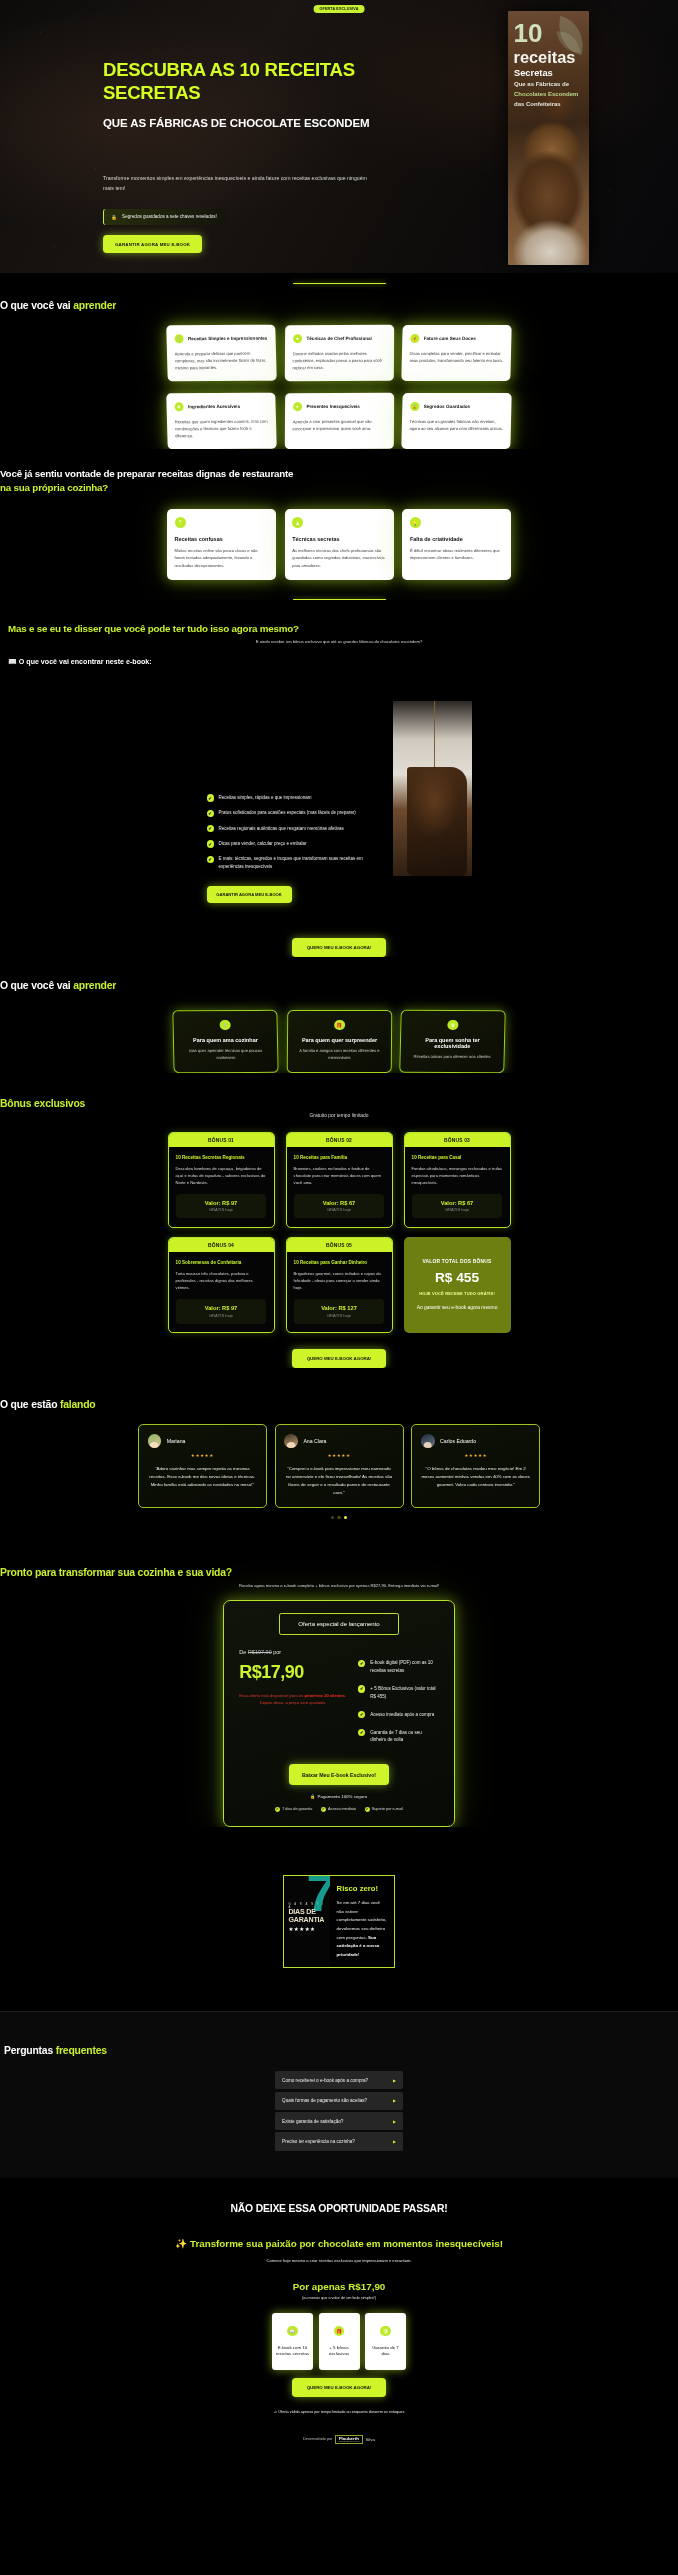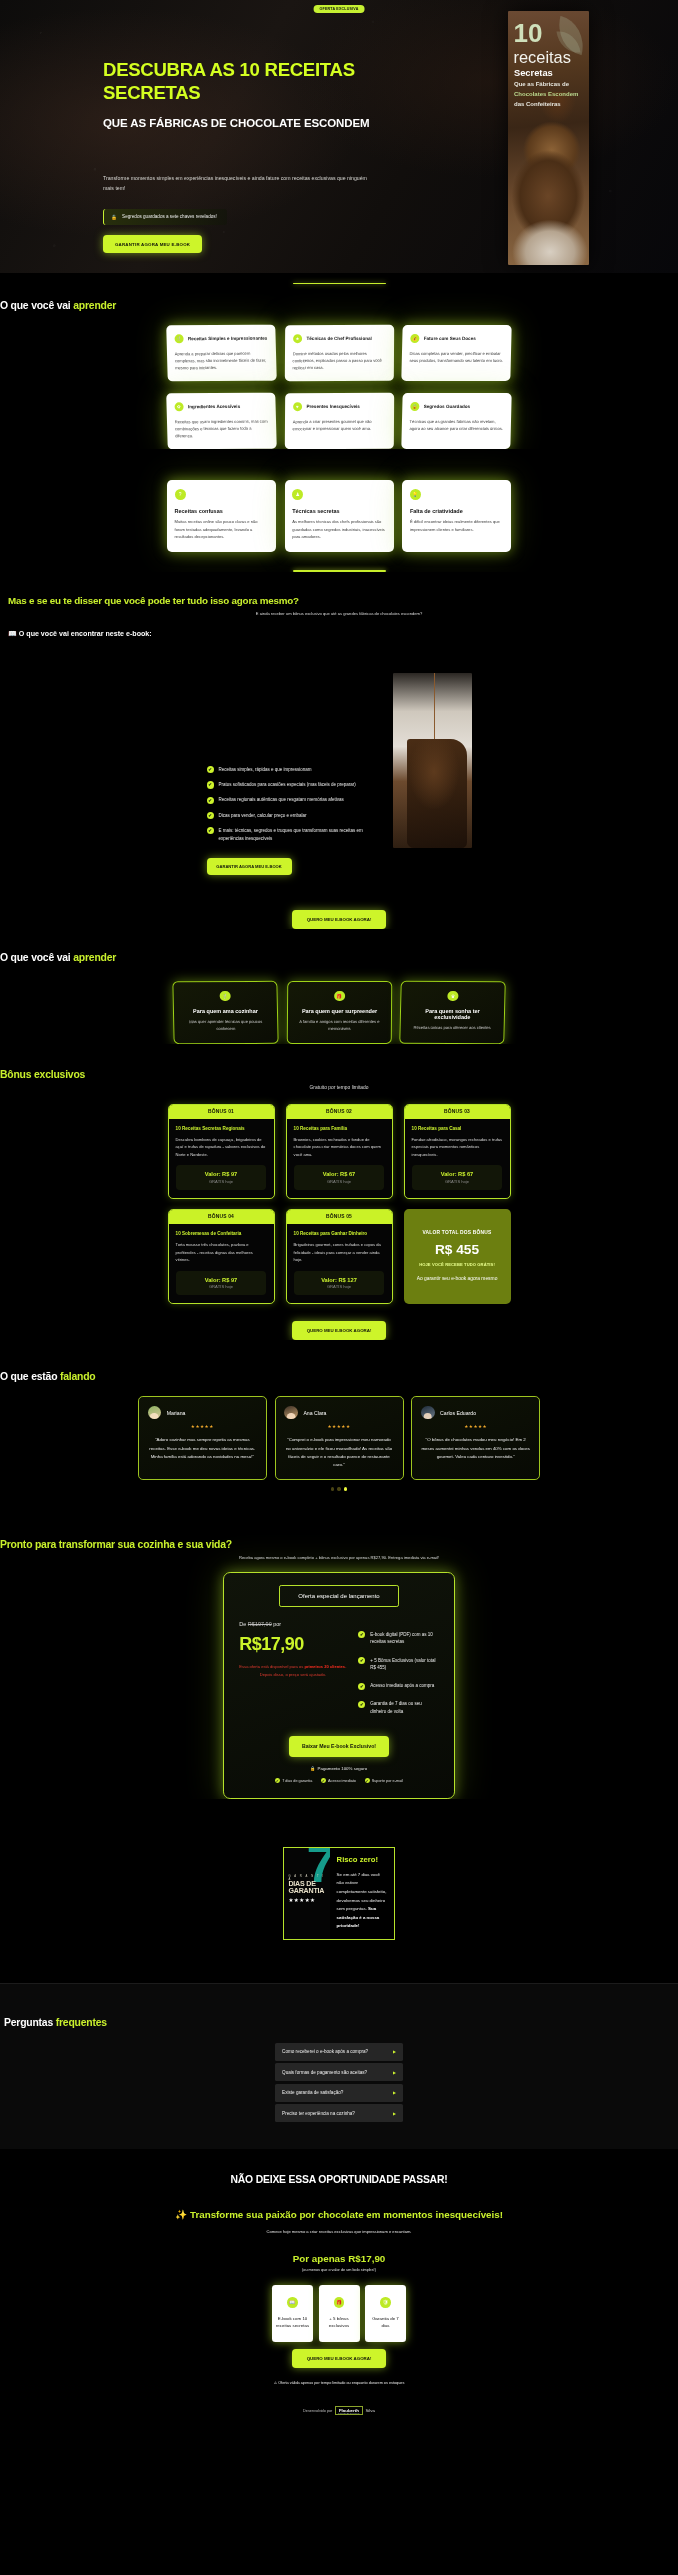--- a/index.html
+++ b/index.html
@@ -98,21 +98,21 @@
       radial-gradient(ellipse 52% 36% at 48% 58%, #6a4526 0%, #4a2e16 60%, rgba(0,0,0,0) 78%),
       radial-gradient(ellipse 40% 22% at 52% 30%, #8c6236 0%, #5c3b1c 65%, rgba(0,0,0,0) 80%);
   }
   .hero-book .drip{
     position:absolute; left:9.8px; top:81px; width:66px; height:60px;
     background:
       radial-gradient(ellipse 50% 40% at 20% 0%, #4a2b12, rgba(0,0,0,0) 70%),
       radial-gradient(ellipse 40% 60% at 60% 10%, #5a3417, rgba(0,0,0,0) 70%);
   }
   .hb-10{ position:absolute; left:5.5px; top:11px; font-size:26px; font-weight:800; color:#cfe0bb; line-height:.9; }
-  .hb-rec{ position:absolute; left:5.5px; top:39px; font-size:16.4px; font-weight:400; color:#f3f3ee; line-height:.95; }
+  .hb-rec{ position:absolute; left:5.5px; top:39px; font-size:16.4px; font-weight:700; color:#f3f3ee; line-height:.95; }
   .hb-sec{ position:absolute; left:6px; top:57px; font-size:9.3px; font-weight:700; color:#fff; }
   .hb-l1{ position:absolute; left:6px; top:70px; font-size:6px; font-weight:700; color:#e6e6de; }
   .hb-l2{ position:absolute; left:6px; top:80px; font-size:6px; font-weight:700; color:#b9d98f; }
   .hb-l3{ position:absolute; left:6px; top:90px; font-size:6px; font-weight:700; color:#e6e6de; }
 
   
   .sec{ position:relative; width:678px; background:#000; }
   .divider{
     width:93px;height:1.6px;margin:0 auto;border-radius:1.1px;
     background:#c8ef2c; box-shadow:0 0 5.5px rgba(200,239,44,.8);
@@ -376,20 +376,24 @@
         <div class="wcard-head">
           <span class="ic">🔒</span>
           <span class="wcard-title">Segredos Guardados</span>
         </div>
         <div class="wcard-body">Técnicas que as grandes fábricas não revelam, agora ao seu alcance para criar diferenciais únicos.</div>
       </div>
     </div>
   </section>
 
   <section class="sec" style="padding:18.6px 0 0;">
+    <h2 class="title" style="font-size:9.8px;line-height:1.45;">
+      <span>Você já sentiu vontade de preparar receitas dignas de restaurante</span><br>
+      <span class="hl">na sua própria cozinha?</span>
+    </h2>
 
     <div class="cards3" style="margin-top:13px;">
       <div class="pcard t1">
         <span class="ic">?</span>
         <h4>Receitas confusas</h4>
         <p>Muitas receitas online são pouco claras e não foram testadas adequadamente, levando a resultados decepcionantes.</p>
       </div>
       <div class="pcard t2">
         <span class="ic">♟</span>
         <h4>Técnicas secretas</h4>

